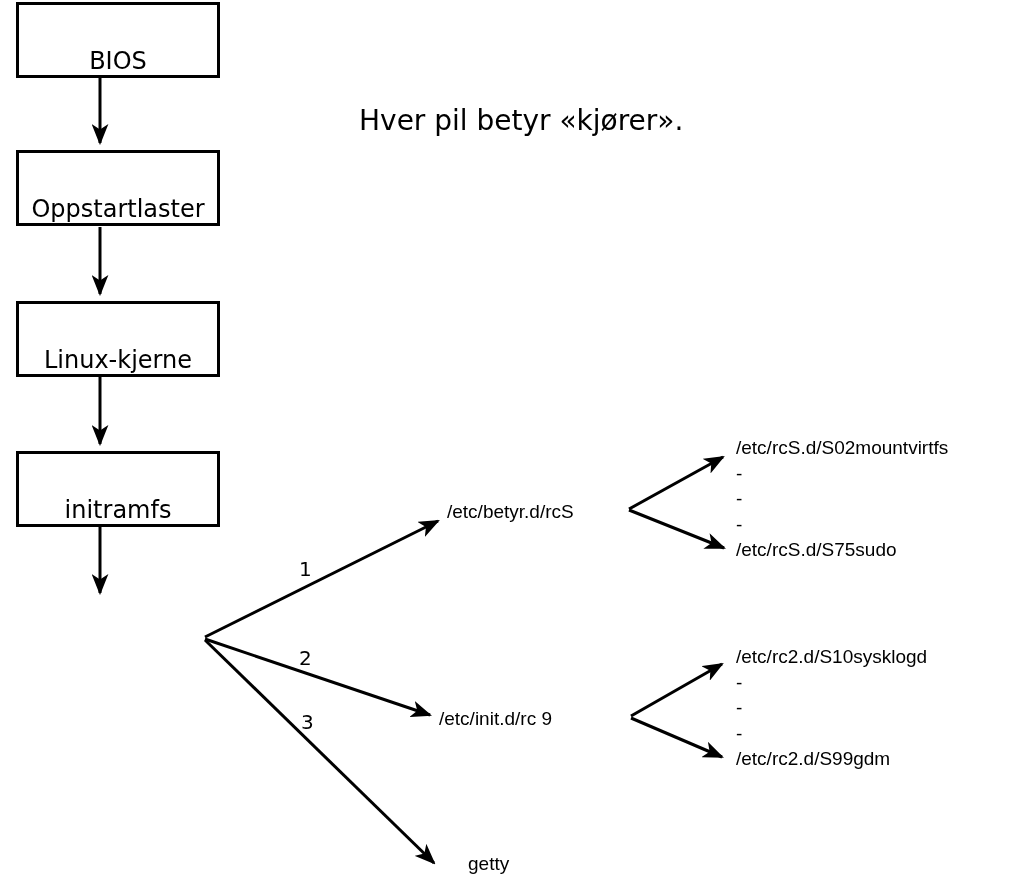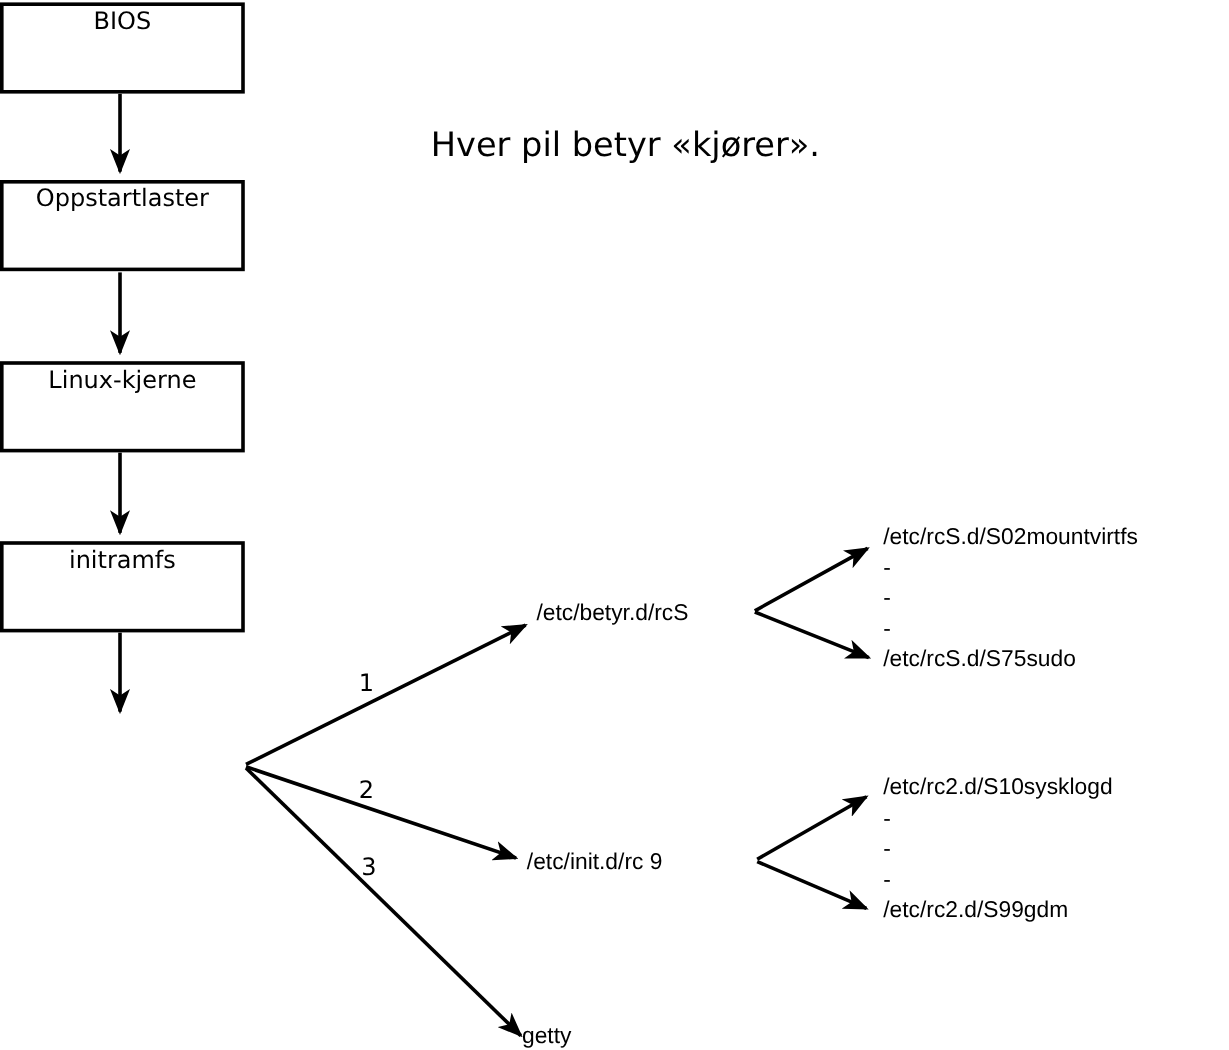--- a/index.html
+++ b/index.html
@@ -11,29 +11,29 @@
     position: relative;
     width: 1024px;
     height: 875px;
     background: #ffffff;
     font-family: "DejaVu Sans", "Liberation Sans", sans-serif;
     color: #000000;
     overflow: hidden;
   }
   .box {
     position: absolute;
-    left: 0;
+    left: 16px;
     width: 198px;
     height: 70px;
     border: 3px solid #000000;
     background: #ffffff;
     display: flex;
-    align-items: flex-start;
+    align-items: flex-end;
     justify-content: center;
-    font-size: 20px;
+    font-size: 24px;
     z-index: 2;
   }
   .note {
     position: absolute;
     font-size: 28px;
     white-space: nowrap;
   }
   .mono {
     position: absolute;
     font-family: Liberation Sans, sans-serif;
@@ -103,21 +103,21 @@
     </div>
 
   <div class="note" style="left:359px; top:104px">Hver pil betyr «kjører».</div>
 
   <div class="num" style="left:299px; top:557px">1</div>
   <div class="num" style="left:299px; top:646px">2</div>
   <div class="num" style="left:301px; top:710px">3</div>
 
   <div class="mono" style="left:447px; top:499px">/etc/betyr.d/rcS</div>
   <div class="mono" style="left:439px; top:706px">/etc/init.d/rc 9</div>
-  <div class="mono" style="left:435px; top:851px">getty</div>
+  <div class="mono" style="left:468px; top:851px">getty</div>
 
   <div class="mono mono-list" style="left:736px; top:435px">
     <div>/etc/rcS.d/S02mountvirtfs</div>
     <div>-</div>
     <div>-</div>
     <div>-</div>
     <div>/etc/rcS.d/S75sudo</div>
   </div>
 
   <div class="mono mono-list" style="left:736px; top:644px">

